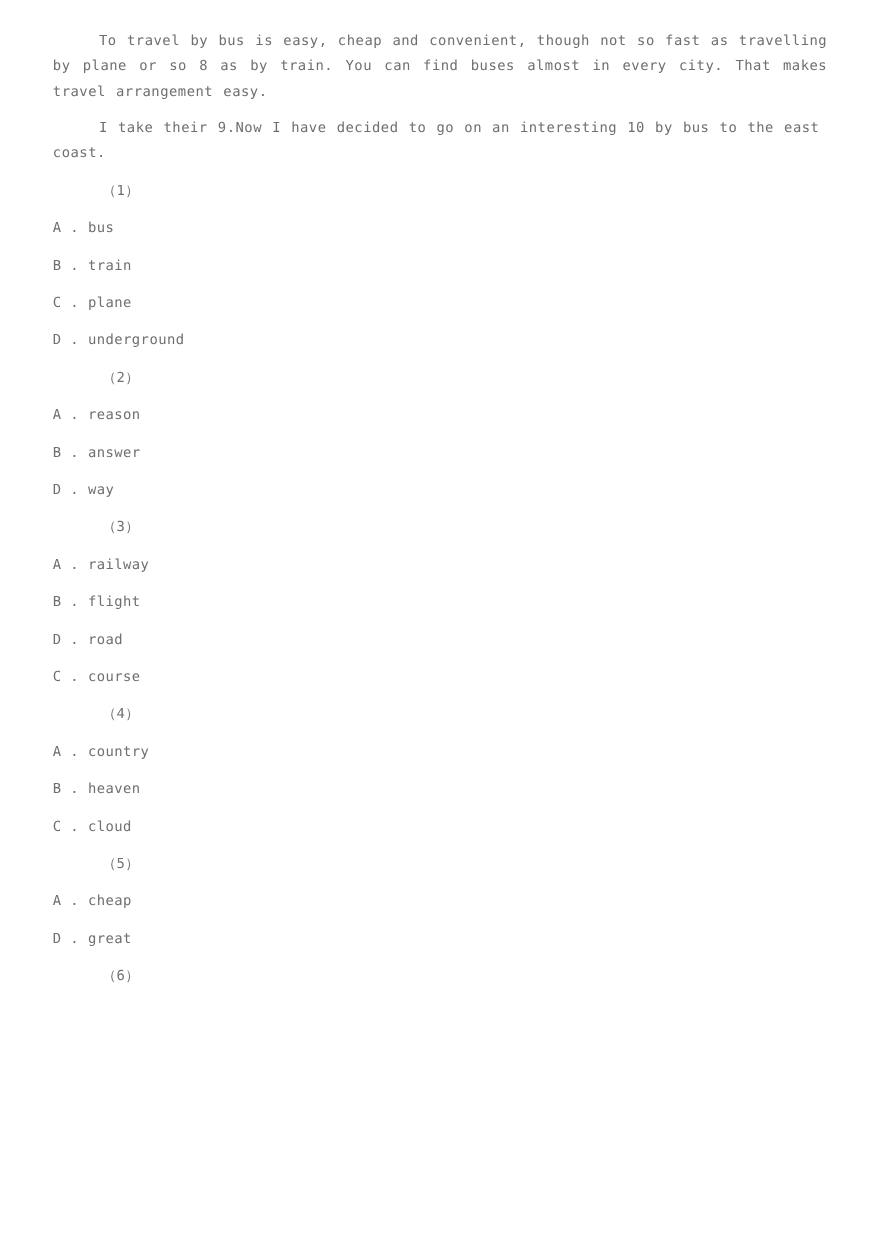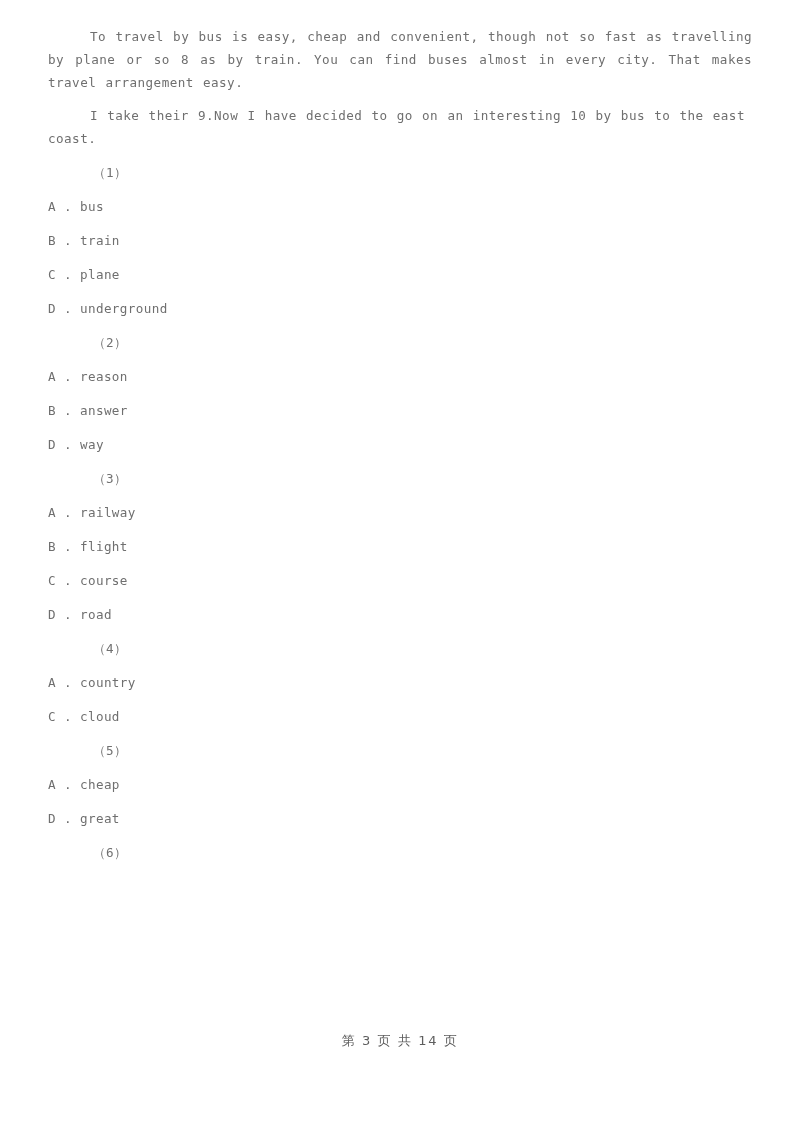--- a/index.html
+++ b/index.html
@@ -104,37 +104,35 @@
         <div class="qgroup">
           <div class="qnum">（2）</div>
           <div class="opt"><span class="letter">A</span><span class="dot"> . </span><span class="text">reason</span></div>
           <div class="opt"><span class="letter">B</span><span class="dot"> . </span><span class="text">answer</span></div>
           <div class="opt"><span class="letter">D</span><span class="dot"> . </span><span class="text">way</span></div>
         </div>
         <div class="qgroup">
           <div class="qnum">（3）</div>
           <div class="opt"><span class="letter">A</span><span class="dot"> . </span><span class="text">railway</span></div>
           <div class="opt"><span class="letter">B</span><span class="dot"> . </span><span class="text">flight</span></div>
+          <div class="opt"><span class="letter">D</span><span class="dot"> . </span><span class="text">road</span></div>
           <div class="opt"><span class="letter">C</span><span class="dot"> . </span><span class="text">course</span></div>
-          <div class="opt"><span class="letter">D</span><span class="dot"> . </span><span class="text">road</span></div>
         </div>
         <div class="qgroup">
           <div class="qnum">（4）</div>
           <div class="opt"><span class="letter">A</span><span class="dot"> . </span><span class="text">country</span></div>
+          <div class="opt"><span class="letter">B</span><span class="dot"> . </span><span class="text">heaven</span></div>
           <div class="opt"><span class="letter">C</span><span class="dot"> . </span><span class="text">cloud</span></div>
         </div>
         <div class="qgroup">
           <div class="qnum">（5）</div>
           <div class="opt"><span class="letter">A</span><span class="dot"> . </span><span class="text">cheap</span></div>
           <div class="opt"><span class="letter">D</span><span class="dot"> . </span><span class="text">great</span></div>
         </div>
         <div class="qgroup">
           <div class="qnum">（6）</div>
         </div>
       </div>
 
   </div>
 
-  <div class="footer">
-    <span>第 3 页 共 14 页</span>
-  </div>
 
 </div>
 
 </body></html>

